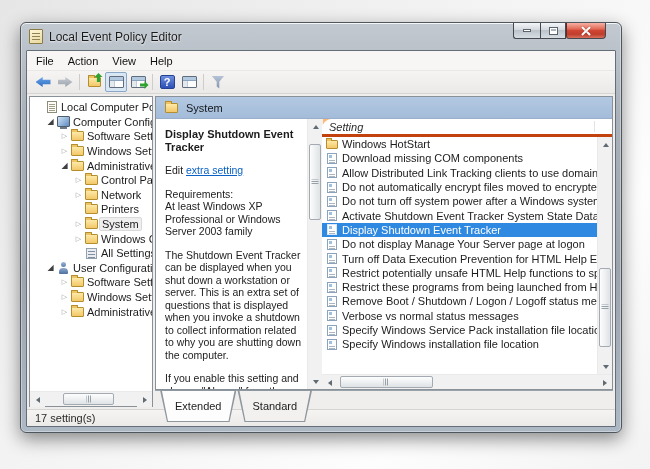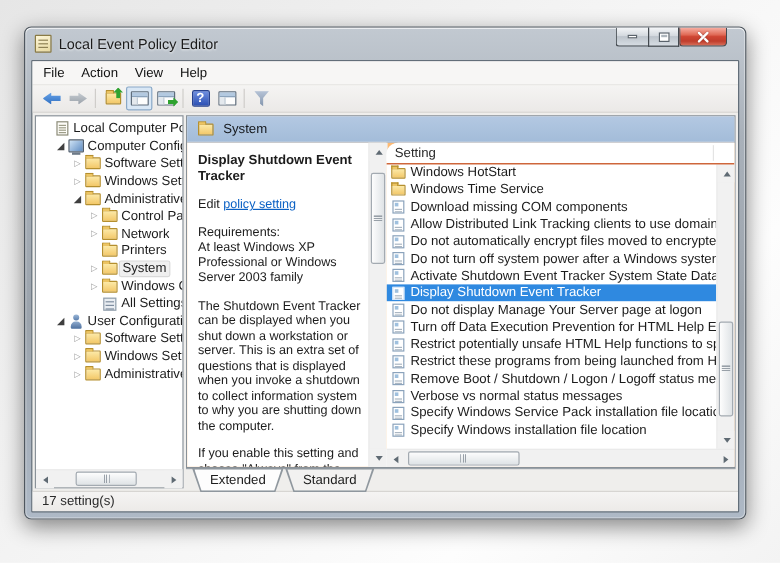--- a/index.html
+++ b/index.html
@@ -103,21 +103,21 @@
   .pane-body { flex:1; display:flex; background:#fdba74; min-height:0; }
   
   .desc-panel { width:166px; flex:0 0 166px; background:#fff; display:flex; min-width:0; }
   .desc-text { flex:1; padding:9px 2px 0 9px; font-size:10.5px; line-height:12.5px; color:#1c1c1c; overflow:hidden; }
   .d-title { font-weight:bold; font-size:11px; margin-bottom:11px; }
   .d-block { margin-bottom:11px; }
   .d-link { color:#0b61c4; text-decoration:underline; cursor:pointer; }
   
   .list-panel { flex:1; background:#fff; border-top-left-radius:10px; display:flex; flex-direction:column; min-width:0; overflow:hidden; }
   .list-header { height:18px; flex:0 0 18px; display:flex; align-items:center; padding-left:7px;
-    font-size:11px; color:#2b2b2b; border-bottom:1px solid #c2410c; position:relative; background:#fff; }
+    font-size:11px; color:#2b2b2b; border-bottom:3px solid #c2410c; position:relative; background:#fff;font-style:italic; }
   .list-header::after { content:""; position:absolute; right:17px; top:2px; bottom:2px; width:1px; background:#e4e4e4; }
   .list-main { flex:1; display:flex; min-height:0; }
   .rows { flex:1; overflow:hidden; min-width:0; }
   .row { height:14.3px; display:flex; align-items:center; font-size:11px; color:#1c1c1c; padding-left:3px; white-space:nowrap; }
   .row .lbl { overflow:hidden; padding-left:4px; }
   .row.sel { background:#2f89e0; color:#fff; }
   .ic { flex:0 0 13px; display:flex; justify-content:center; }
   .ic-fol { width:12px; height:9px; border:1px solid #b58f2e; border-radius:1px;
     background:linear-gradient(180deg,#fce9a7,#f3c869); position:relative; }
   .ic-fol::before { content:""; position:absolute; top:-3px; left:-1px; width:4px; height:2px;
@@ -141,21 +141,21 @@
     background:repeating-linear-gradient(180deg,#98a0a8 0,#98a0a8 1px,transparent 1px,transparent 2px); }
   .hsb .grip { width:5px; height:7px;
     background:repeating-linear-gradient(90deg,#98a0a8 0,#98a0a8 1px,transparent 1px,transparent 2px); }
   .tri-up { width:0; height:0; border-left:3px solid transparent; border-right:3px solid transparent; border-bottom:4px solid #5f6a73; }
   .tri-dn { width:0; height:0; border-left:3px solid transparent; border-right:3px solid transparent; border-top:4px solid #5f6a73; }
   .tri-lf { width:0; height:0; border-top:3px solid transparent; border-bottom:3px solid transparent; border-right:4px solid #5f6a73; }
   .tri-rt { width:0; height:0; border-top:3px solid transparent; border-bottom:3px solid transparent; border-left:4px solid #5f6a73; }
   
   .tabs-row { height:17px; flex:0 0 17px; display:flex; padding-left:5px; position:relative; }
   .tabs-row::before { content:""; position:absolute; left:0; right:0; top:0; height:1px; background:#9aa2a9; }
-  .tab { position:relative; height:20px; margin-right:1px; clip-path:polygon(0 0,100% 0,calc(100% - 7px) 100%,7px 100%);
+  .tab { position:relative; height:32px; margin-right:1px; clip-path:polygon(0 0,100% 0,calc(100% - 7px) 100%,7px 100%);
     background:#8f979e; padding:1px 1px 1px 1px; margin-top:0; }
   .tab-inner { height:100%; clip-path:polygon(1px 0,calc(100% - 1px) 0,calc(100% - 7px) 100%,7px 100%);
     background:#f2f1f0; font-size:11px; color:#1c1c1c; display:flex; align-items:center; justify-content:center; padding:0 14px; }
   .tab.active .tab-inner { background:#fdfdfd; }
   
   .statusbar { height:17px; flex:0 0 17px; background:linear-gradient(180deg,#f5f4f3,#eceae8);
     border-top:1px solid #d7d5d2; display:flex; align-items:center; padding-left:8px; font-size:11px; color:#2a2a2a; }
 </style>
 </head>
 <body>
@@ -345,27 +345,27 @@
       <div class="right-pane">
         <div class="pane-frame">
           <div class="pane-header">
             <span class="mini-folder"></span>
             <span class="ph-label">System</span>
           </div>
           <div class="pane-body">
             <div class="desc-panel">
               <div class="desc-text">
                 <div class="d-title">Display Shutdown Event Tracker</div>
-                <div class="d-block"><span>Edit </span><a class="d-link">policy setting</a></div>
+                <div class="d-block"><span>Edit </span><a class="d-link">extra setting</a></div>
                 <div class="d-block">
                   <div>Requirements:</div>
                   <div>At least Windows XP Professional or Windows Server 2003 family</div>
                 </div>
                 <div class="d-block">
-                  <div>The Shutdown Event Tracker can be displayed when you shut down a workstation or server.  This is an extra set of questions that is displayed when you invoke a shutdown to collect information system to why you are shutting down the computer.</div>
+                  <div>The Shutdown Event Tracker can be displayed when you shut down a workstation or server.  This is an extra set of questions that is displayed when you invoke a shutdown to collect information related to why you are shutting down the computer.</div>
                 </div>
                 <div class="d-block">If you enable this setting and choose "Always" from the drop-down menu, the Shutdown Event Tracker is displayed when you shut down.</div>
               </div>
               <div class="vsb">
                 <div class="sb-btn">
                     <span class="tri-up"></span>
                   </div>
                 <div class="sb-track">
                     <div class="sb-thumb" style="top:4%;height:32%;">
                       <span class="grip"></span>
@@ -381,26 +381,20 @@
               <div class="list-main">
                 <div class="rows">
                   <div class="row">
                       <span class="ic">
                         <span class="ic-fol"></span>
                       </span>
                       <span class="lbl">Windows HotStart</span>
                     </div>
                   <div class="row">
                       <span class="ic">
-                        <span class="ic-fol"></span>
-                      </span>
-                      <span class="lbl">Windows Time Service</span>
-                    </div>
-                  <div class="row">
-                      <span class="ic">
                         <span class="ic-pol"></span>
                       </span>
                       <span class="lbl">Download missing COM components</span>
                     </div>
                   <div class="row">
                       <span class="ic">
                         <span class="ic-pol"></span>
                       </span>
                       <span class="lbl">Allow Distributed Link Tracking clients to use domain resour...</span>
                     </div>

